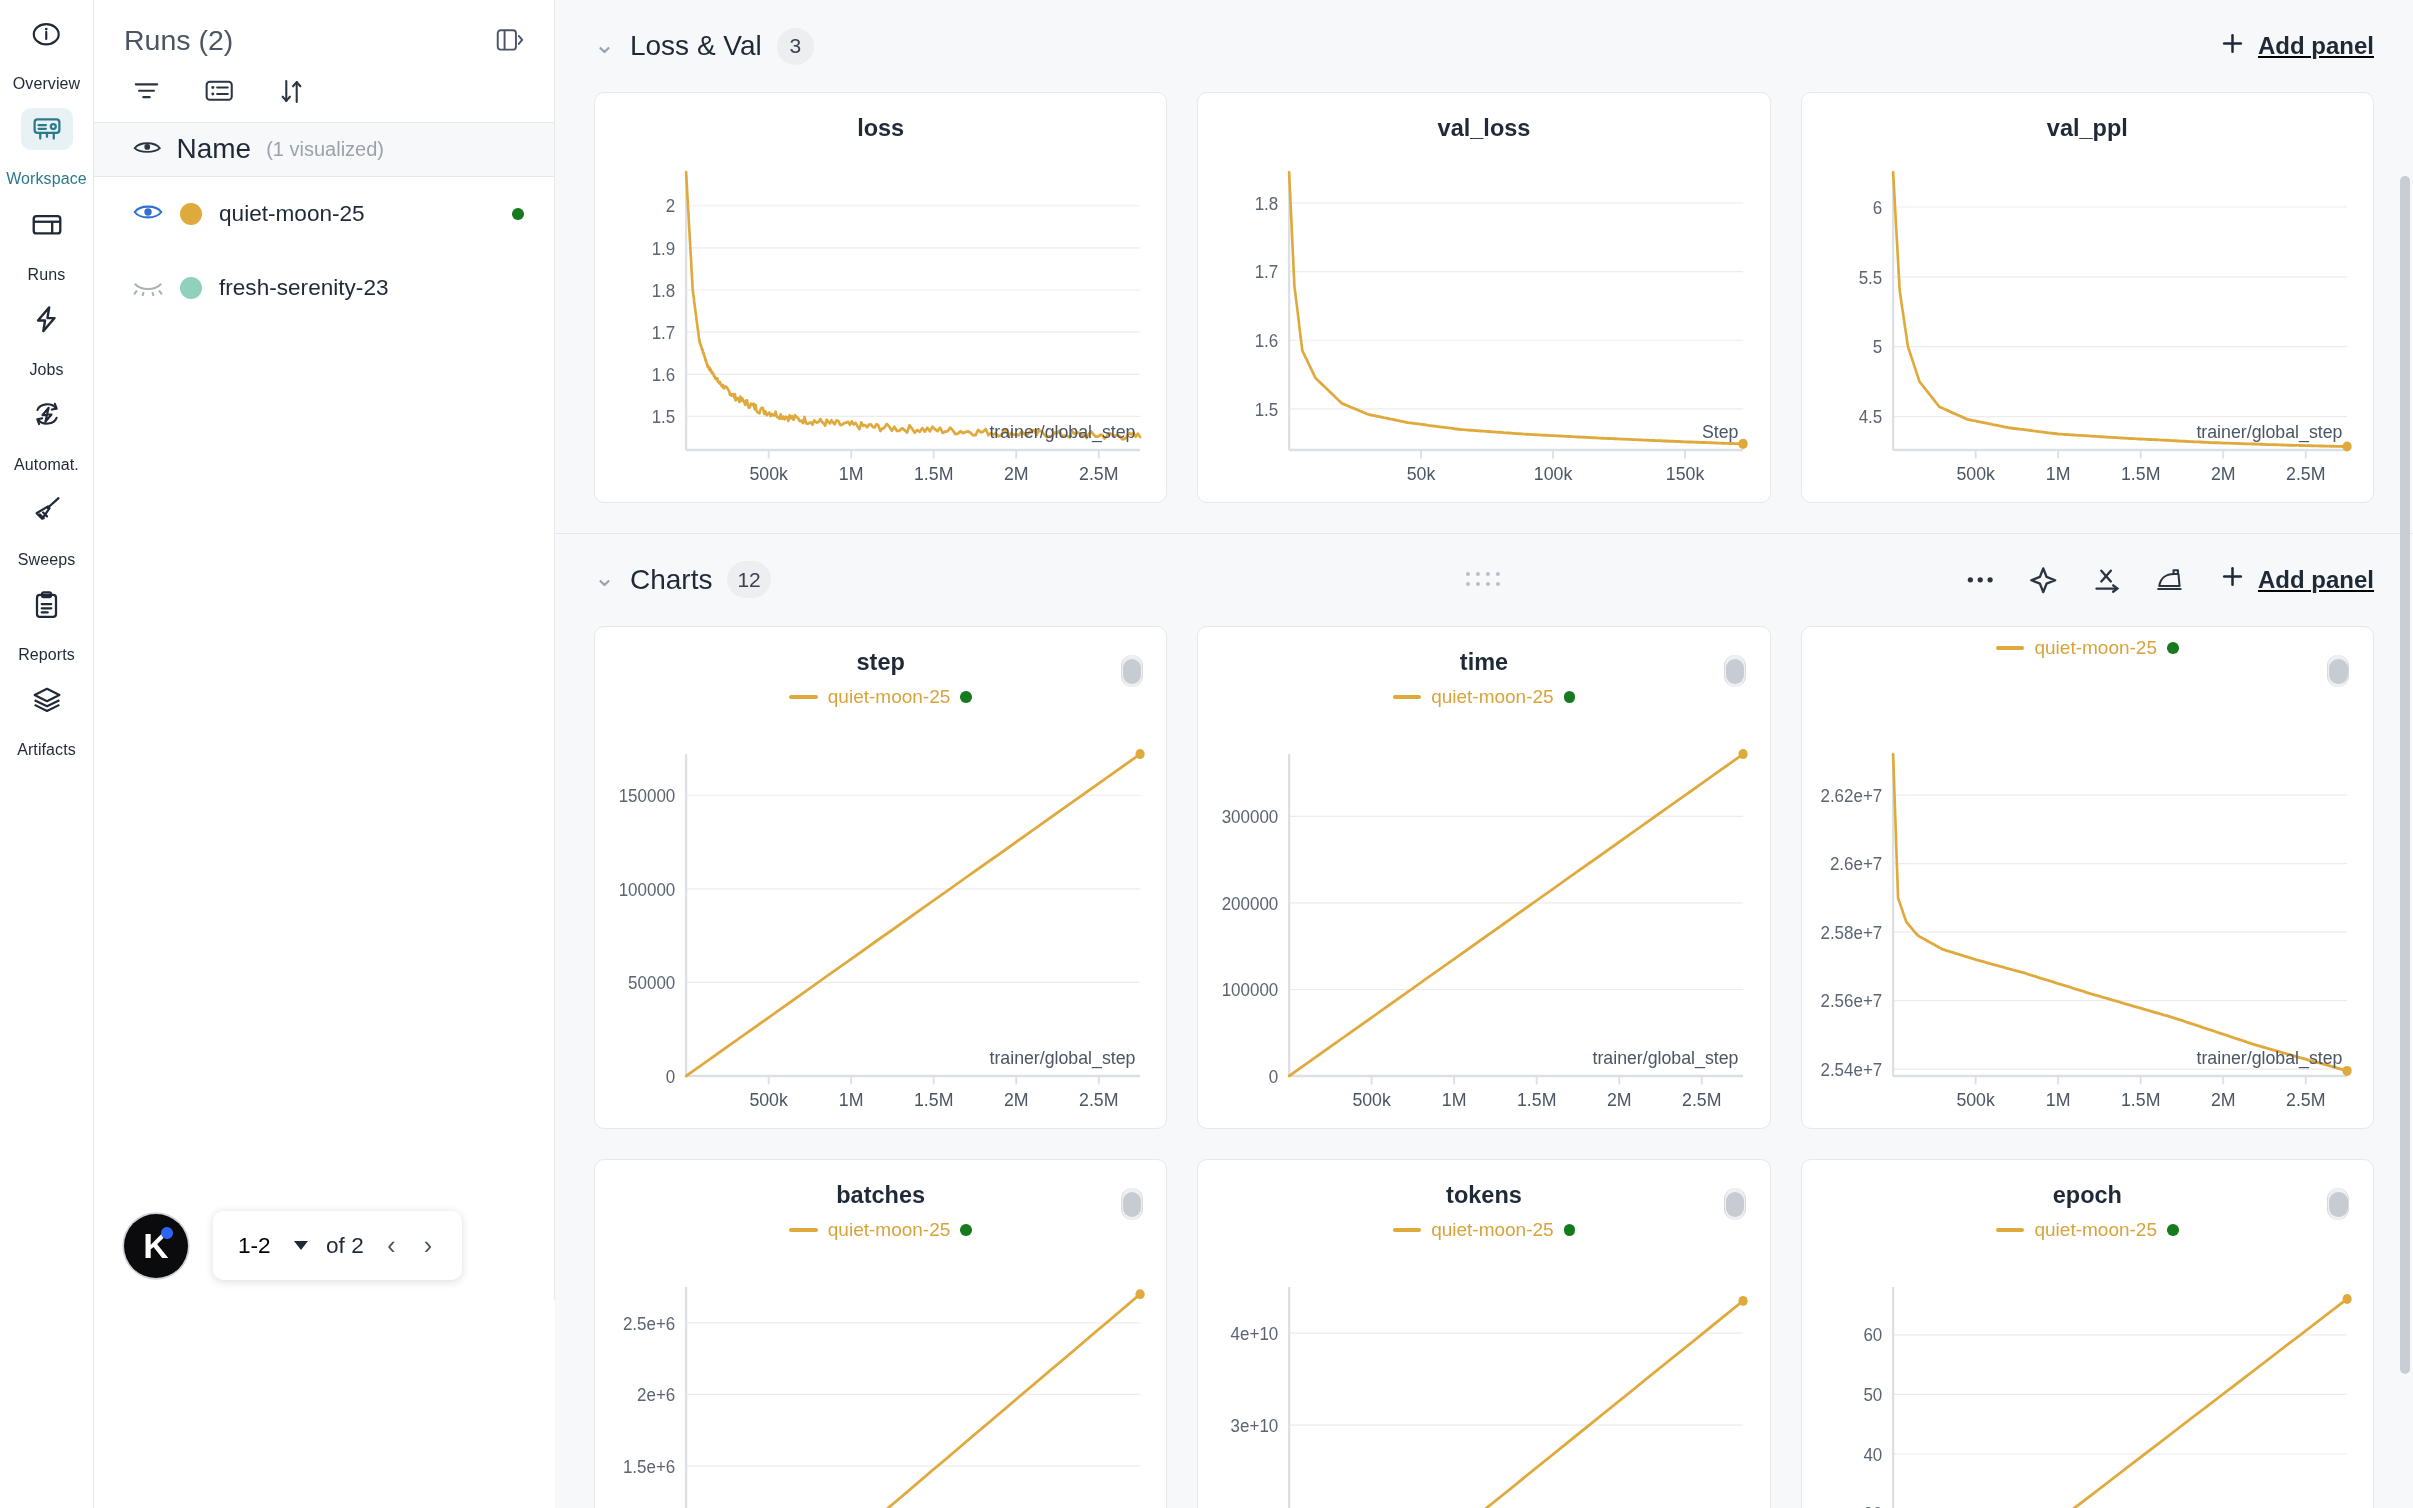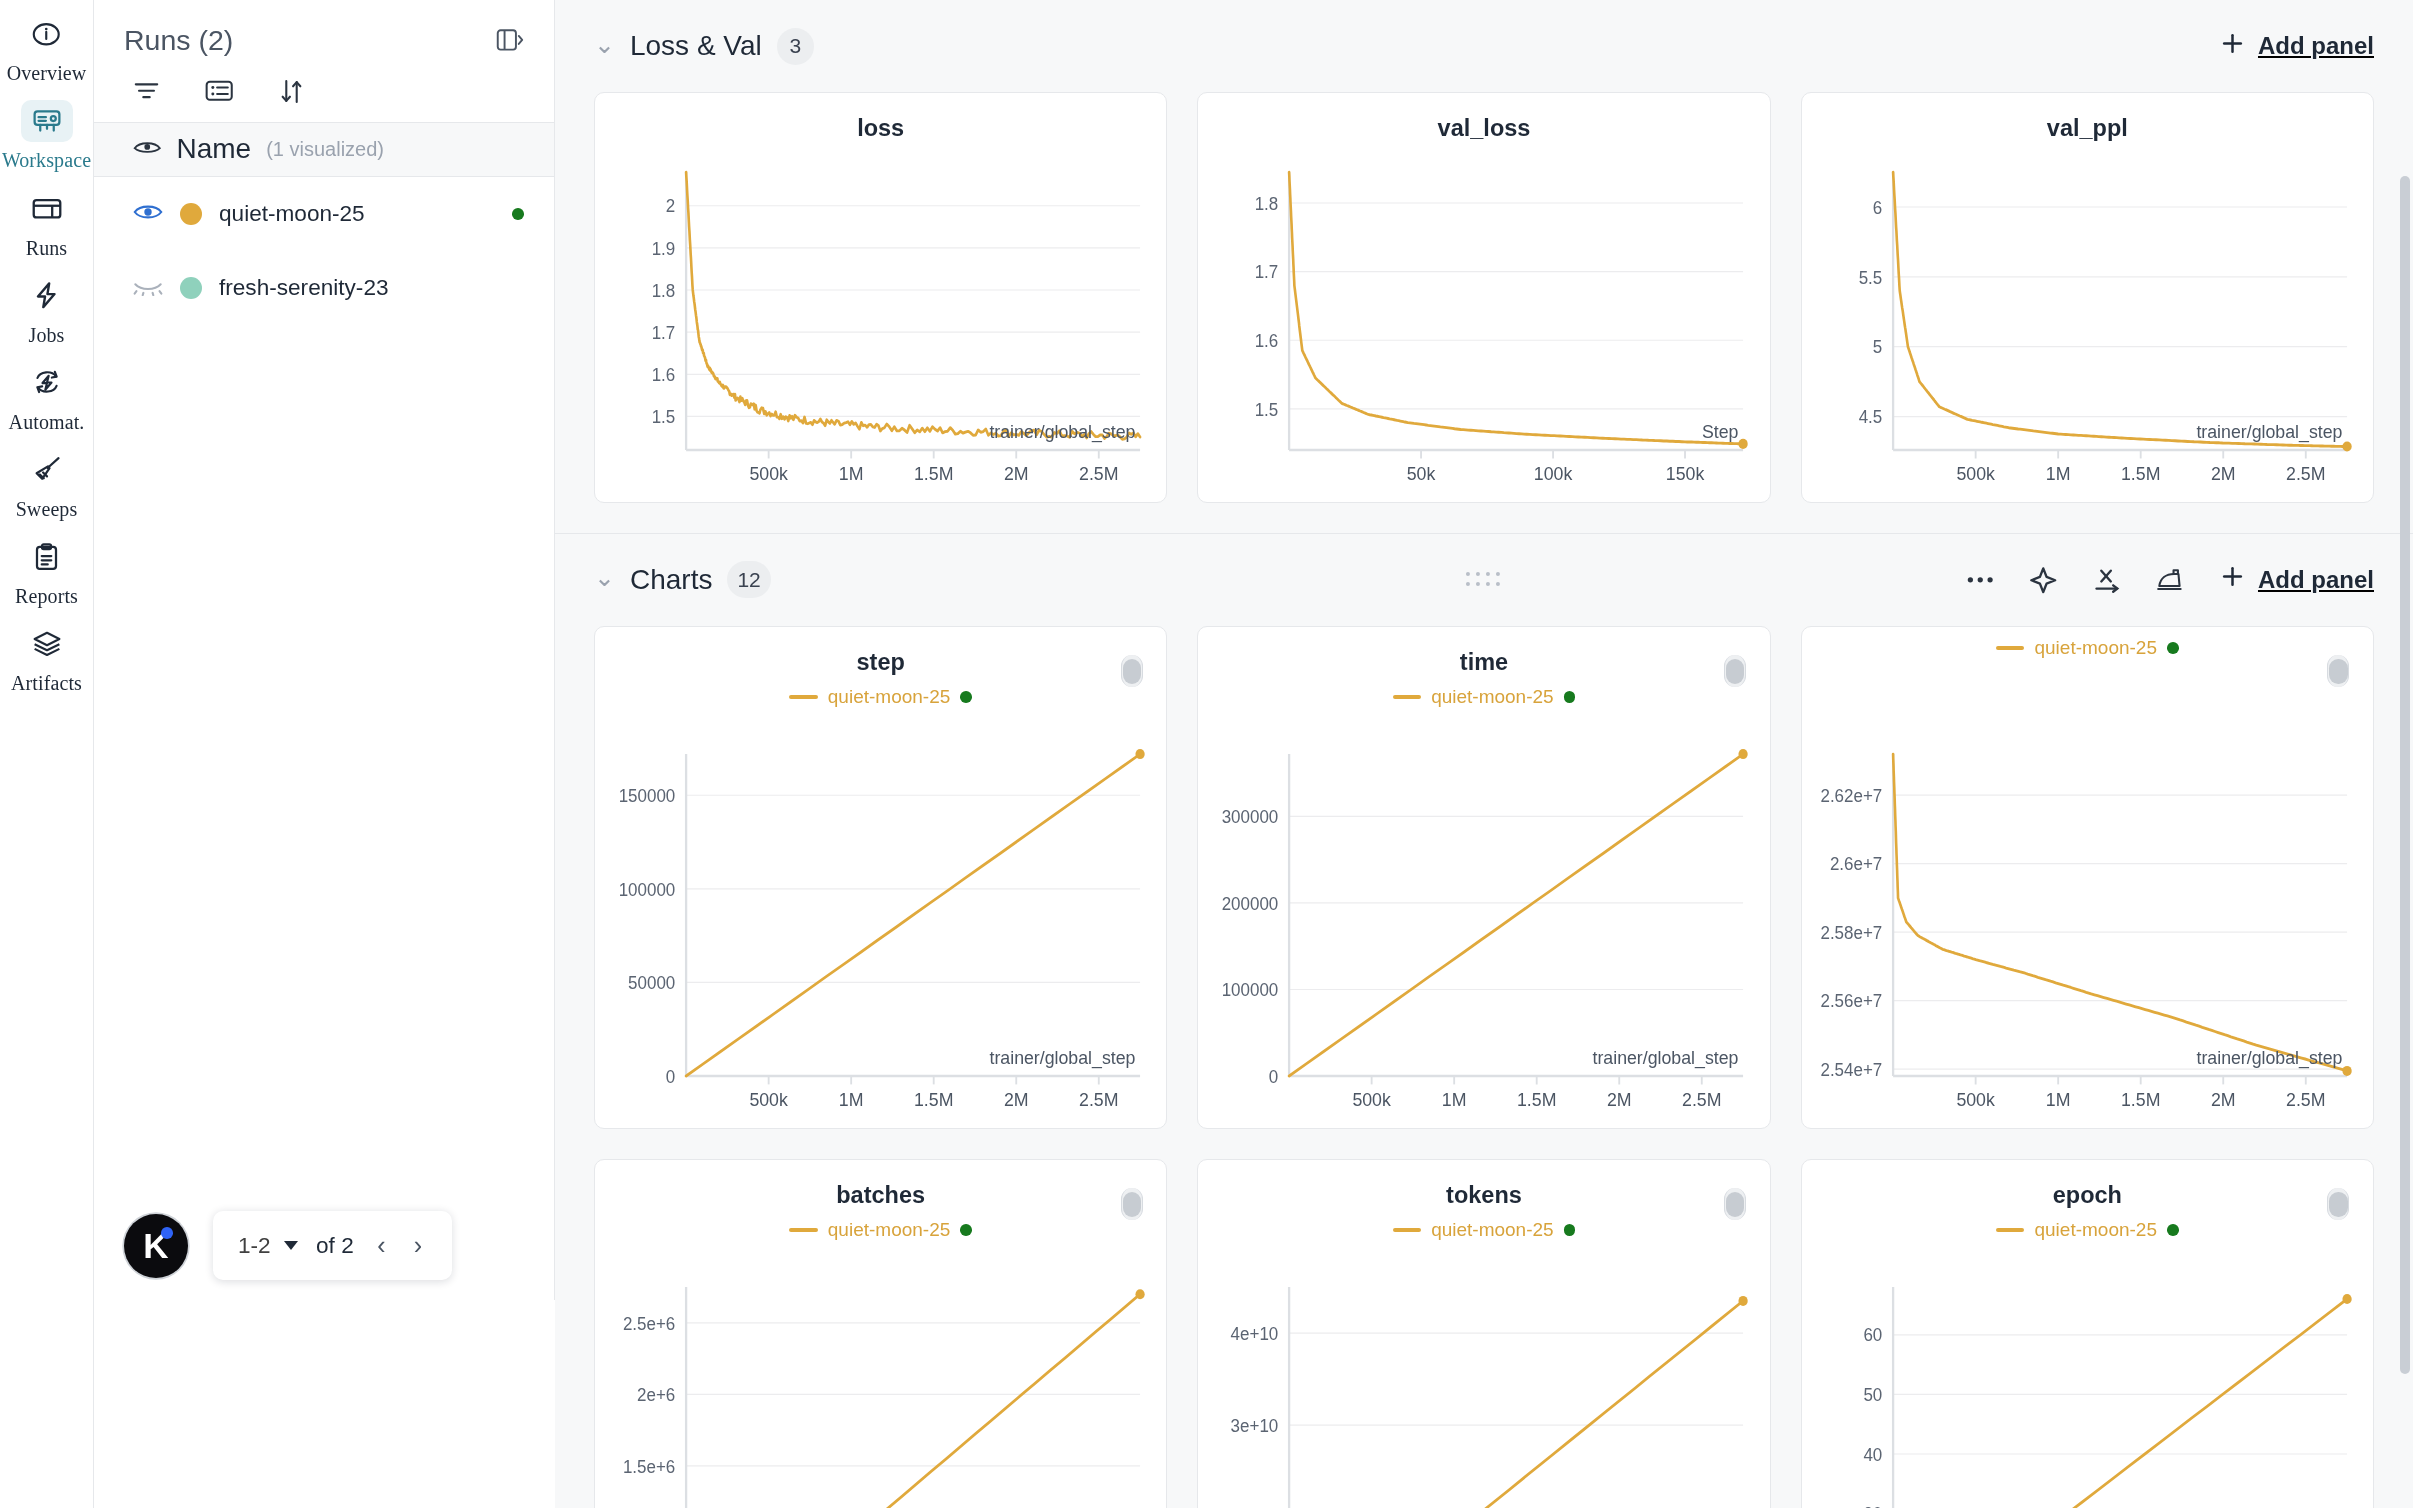--- a/index.html
+++ b/index.html
@@ -22,22 +22,22 @@
     align-items: center; justify-content: center;
     padding: 6.7px 0 5px 0; cursor: pointer;
   }
   .rail-ico {
     width: 52px; height: 42px; border-radius: 10px;
     display: flex; align-items: center; justify-content: center;
     color: #1f2937;
   }
   .rail-item.active .rail-ico { background: #e8f2f5; color: #2a7a8c; }
   .rail-label {
-    font-size: 20px; color: #1f2937; margin-top: 7px;
-    font-weight: 400; letter-spacing: 0.1px; white-space: nowrap; font-family: Liberation Serif, serif;
+    font-size: 16px; color: #1f2937; margin-top: 20px;
+    font-weight: 400; letter-spacing: 0.1px; white-space: nowrap;
   }
   .rail-item.active .rail-label { color: #2a7a8c; }
 
   
   #runs-panel {
     width: 461px; flex: 0 0 461px; height: 1300px;
     background: #fff; border-right: 0.8px solid #e6e8eb;
     position: relative; display: flex; flex-direction: column;
   }
   #runs-head { padding: 23.5px 30px 0 30px; }
@@ -95,21 +95,21 @@
   #k-logo .kglyph { color: #fff; font-size: 35px; font-weight: bold; line-height: 1; }
   #k-logo .kdot {
     position: absolute; top: 13.4px; right: 15px;
     width: 11.7px; height: 11.7px; border-radius: 50%; background: #2f63f5;
   }
   #pager {
     height: 69px; background: #fff; border-radius: 10px;
     box-shadow: 0 1.7px 8.4px rgba(16,24,40,.14);
     display: flex; align-items: center; gap: 18.4px; padding: 0 25px;
   }
-  #pager .rng { font-size: 22.6px; color: #404040; display:flex; align-items:center; gap:13px; cursor: pointer;}
+  #pager .rng { font-size: 22.6px; color: #000000; display:flex; align-items:center; gap:23px; cursor: pointer;}
   #pager .oft { font-size: 22.6px; color: #1f2937; }
   #pager .arrow { font-size: 25px; color: #4b5563; cursor: pointer; padding: 0 5px; }
   .caret-dn {
     width: 0; height: 0; border-left: 7.5px solid transparent;
     border-right: 7.5px solid transparent; border-top: 9.2px solid #1f2937;
   }
 
   
   #main {
     flex: 1; height: 1508px; background: #f7f8f9;

